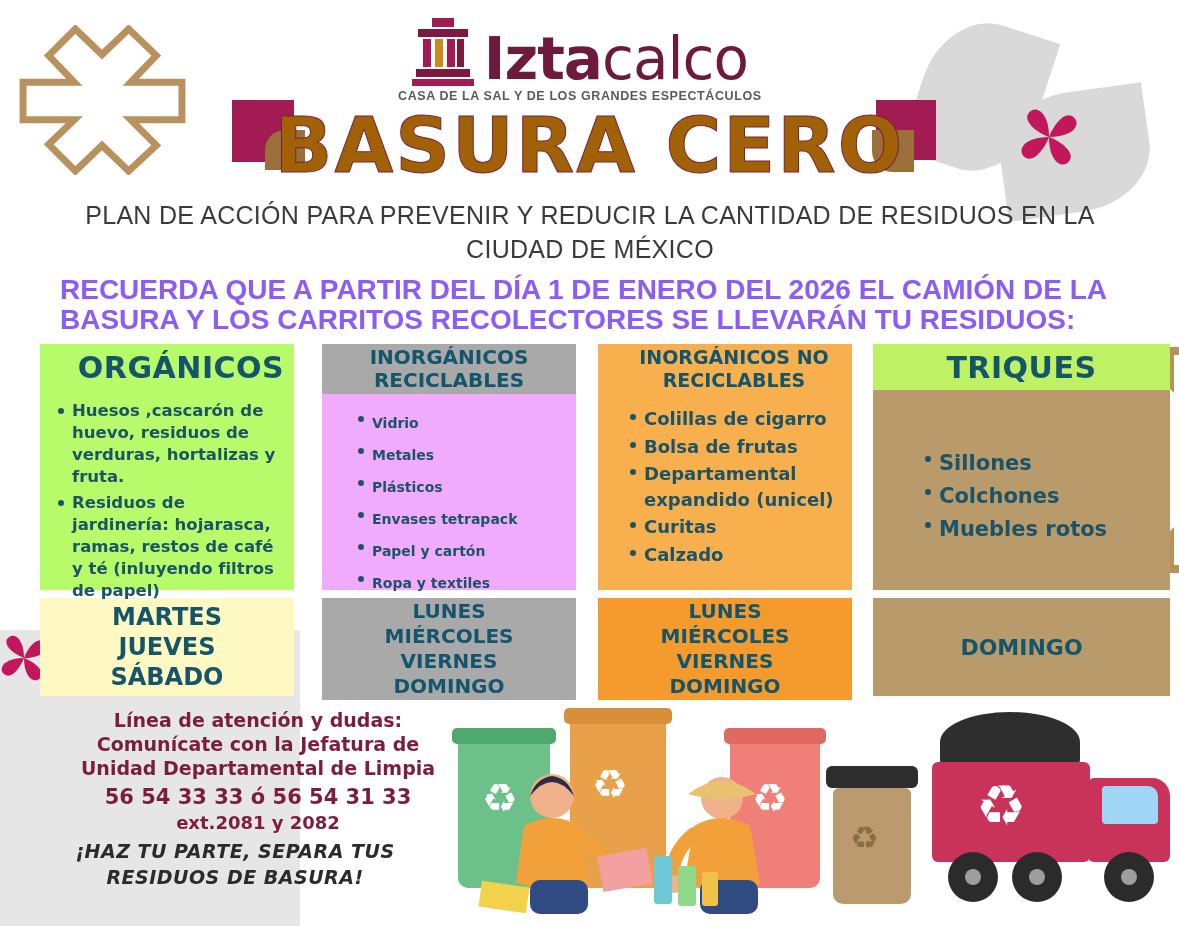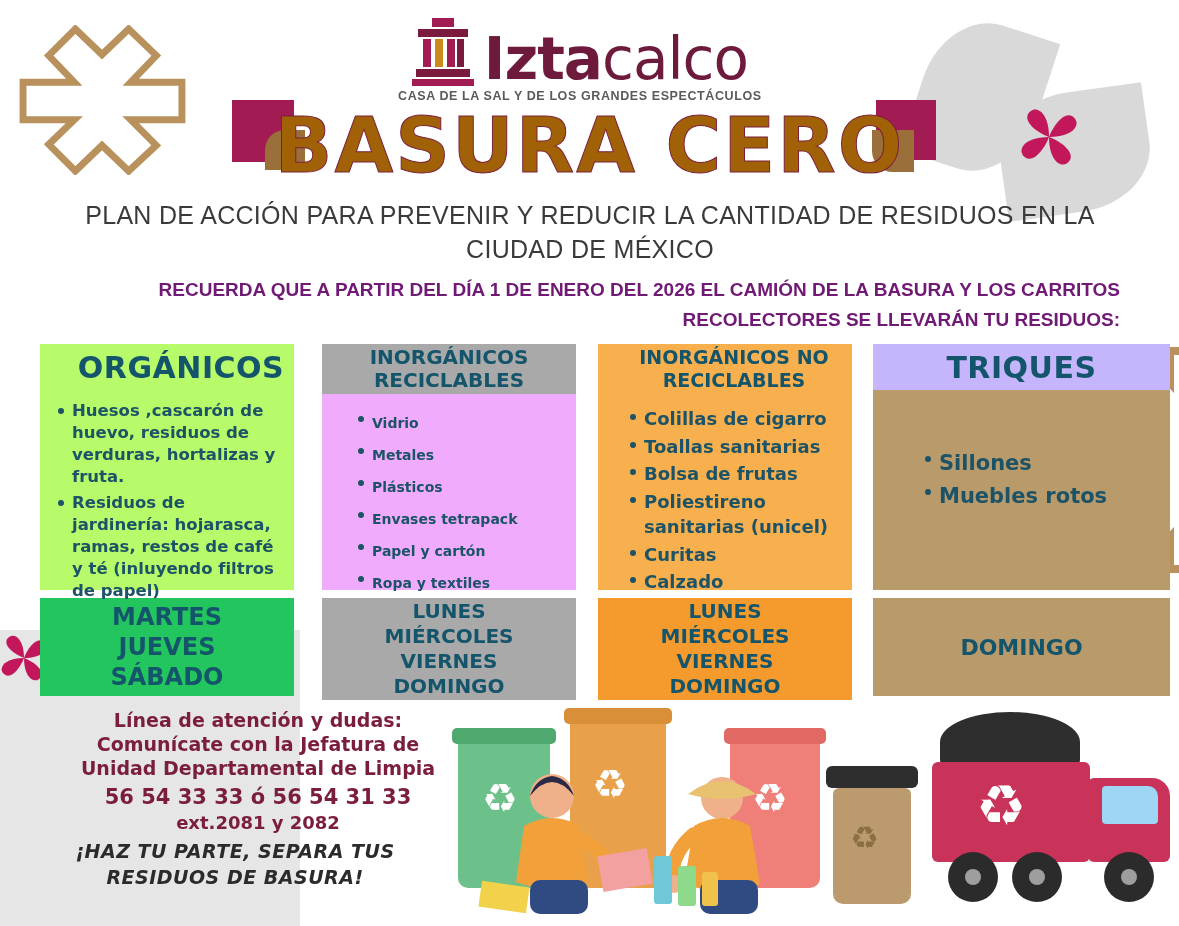--- a/index.html
+++ b/index.html
@@ -44,42 +44,42 @@
     font-size:76px;line-height:76px;font-weight:bold;color:#a16207;
     font-family:"DejaVu Sans", sans-serif;letter-spacing:2px;
     -webkit-text-stroke:1px #7b1e3c;
   }
   .subtitle{
     position:absolute;left:60px;top:198px;width:1060px;text-align:center;
     font-size:25px;line-height:34px;color:#3a3a3a;
     font-family:"Liberation Sans", sans-serif;letter-spacing:0.3px;
   }
   .notice{
-    position:absolute;left:60px;top:275px;width:1060px;text-align:right;
-    font-size:19px;line-height:30px;font-weight:bold;color:#701a75;
+    position:absolute;left:60px;top:275px;width:1060px;text-align:left;
+    font-size:28px;line-height:30px;font-weight:bold;color:#8b5cf6;
     font-family:"Liberation Sans", sans-serif;
   }
 
   
   .cols{position:absolute;top:344px;left:40px;width:1100px;height:360px;}
   .col{position:absolute;top:0;width:254px;}
   .col-1{left:0;width:254px;}
   .col-2{left:282px;width:254px;}
   .col-3{left:558px;width:254px;}
   .col-4{left:833px;width:297px;}
 
   .cat-head{
     text-align:center;font-weight:bold;color:#14556b;
     font-family:"DejaVu Sans", sans-serif;
     display:flex;align-items:center;justify-content:center;
   }
   .col-1 .cat-head{background:#b7fa6a;height:46px;font-size:30px;letter-spacing:0.5px;padding-left:28px;}
   .col-2 .cat-head{background:#a9a9a9;height:50px;font-size:20px;line-height:23px;}
   .col-3 .cat-head{background:#f8b04e;height:50px;font-size:19px;line-height:23px;padding-left:18px;}
-  .col-4 .cat-head{background:#c4b5fd;height:46px;font-size:30px;letter-spacing:0.5px;}
+  .col-4 .cat-head{background:#bef264;height:46px;font-size:30px;letter-spacing:0.5px;}
 
   .cat-body{
     color:#1c5367;font-family:"DejaVu Sans", sans-serif;font-weight:bold;
     padding:10px 14px 12px 10px;box-sizing:border-box;
   }
   .col-1 .cat-body{background:#b7fa6a;height:200px;font-size:16.5px;line-height:22px;}
   .col-2 .cat-body{background:#f0abfc;height:196px;font-size:14px;line-height:30px;padding-left:20px;padding-top:14px;}
   .col-3 .cat-body{background:#f8b04e;height:196px;font-size:18px;line-height:25.5px;padding-left:16px;padding-top:12px;}
   .col-4 .cat-body{background:#b99a6b;height:200px;font-size:21px;line-height:31px;padding-left:36px;padding-top:58px;}
 
@@ -90,21 +90,21 @@
     background:#1c5367;
   }
   .col-1 ul.items li{margin-bottom:4px;}
   .col-1 ul.items{padding-left:8px;}
 
   .days{
     margin-top:8px;text-align:center;font-weight:bold;color:#14556b;
     font-family:"DejaVu Sans", sans-serif;display:flex;flex-direction:column;
     align-items:center;justify-content:center;
   }
-  .col-1 .days{background:#22c55e;height:98px;font-size:24px;line-height:30px;}
+  .col-1 .days{background:#fef9c3;height:98px;font-size:24px;line-height:30px;}
   .col-2 .days{background:#a9a9a9;height:102px;font-size:20px;line-height:25px;}
   .col-3 .days{background:#f59b2e;height:102px;font-size:20px;line-height:25px;}
   .col-4 .days{background:#b99a6b;height:98px;font-size:22px;}
 
   
   .contact{
     position:absolute;left:58px;top:708px;width:400px;text-align:center;
     color:#7b1e3c;font-family:"DejaVu Sans", sans-serif;font-weight:bold;
   }
   .contact .l1{font-size:19px;line-height:24px;}
@@ -235,40 +235,40 @@
         <span>VIERNES</span>
         <span>DOMINGO</span>
       </div>
     </div>
 
     <div class="col col-3">
       <div class="cat-head">INORGÁNICOS NO RECICLABLES</div>
       <div class="cat-body">
         <ul class="items">
           <li>Colillas de cigarro</li>
-          <li>Toallas sanitarias</li>
           <li>Bolsa de frutas</li>
-          <li>Poliestireno sanitarias (unicel)</li>
+          <li>Departamental expandido (unicel)</li>
           <li>Curitas</li>
           <li>Calzado</li>
         </ul>
       </div>
       <div class="days">
         <span>LUNES</span>
         <span>MIÉRCOLES</span>
         <span>VIERNES</span>
         <span>DOMINGO</span>
       </div>
     </div>
 
     <div class="col col-4">
       <div class="cat-head">TRIQUES</div>
       <div class="cat-body">
         <ul class="items">
           <li>Sillones</li>
+          <li>Colchones</li>
           <li>Muebles rotos</li>
         </ul>
       </div>
       <div class="days">
         <span>DOMINGO</span>
       </div>
     </div>
   </div>
 
   <div class="contact">

